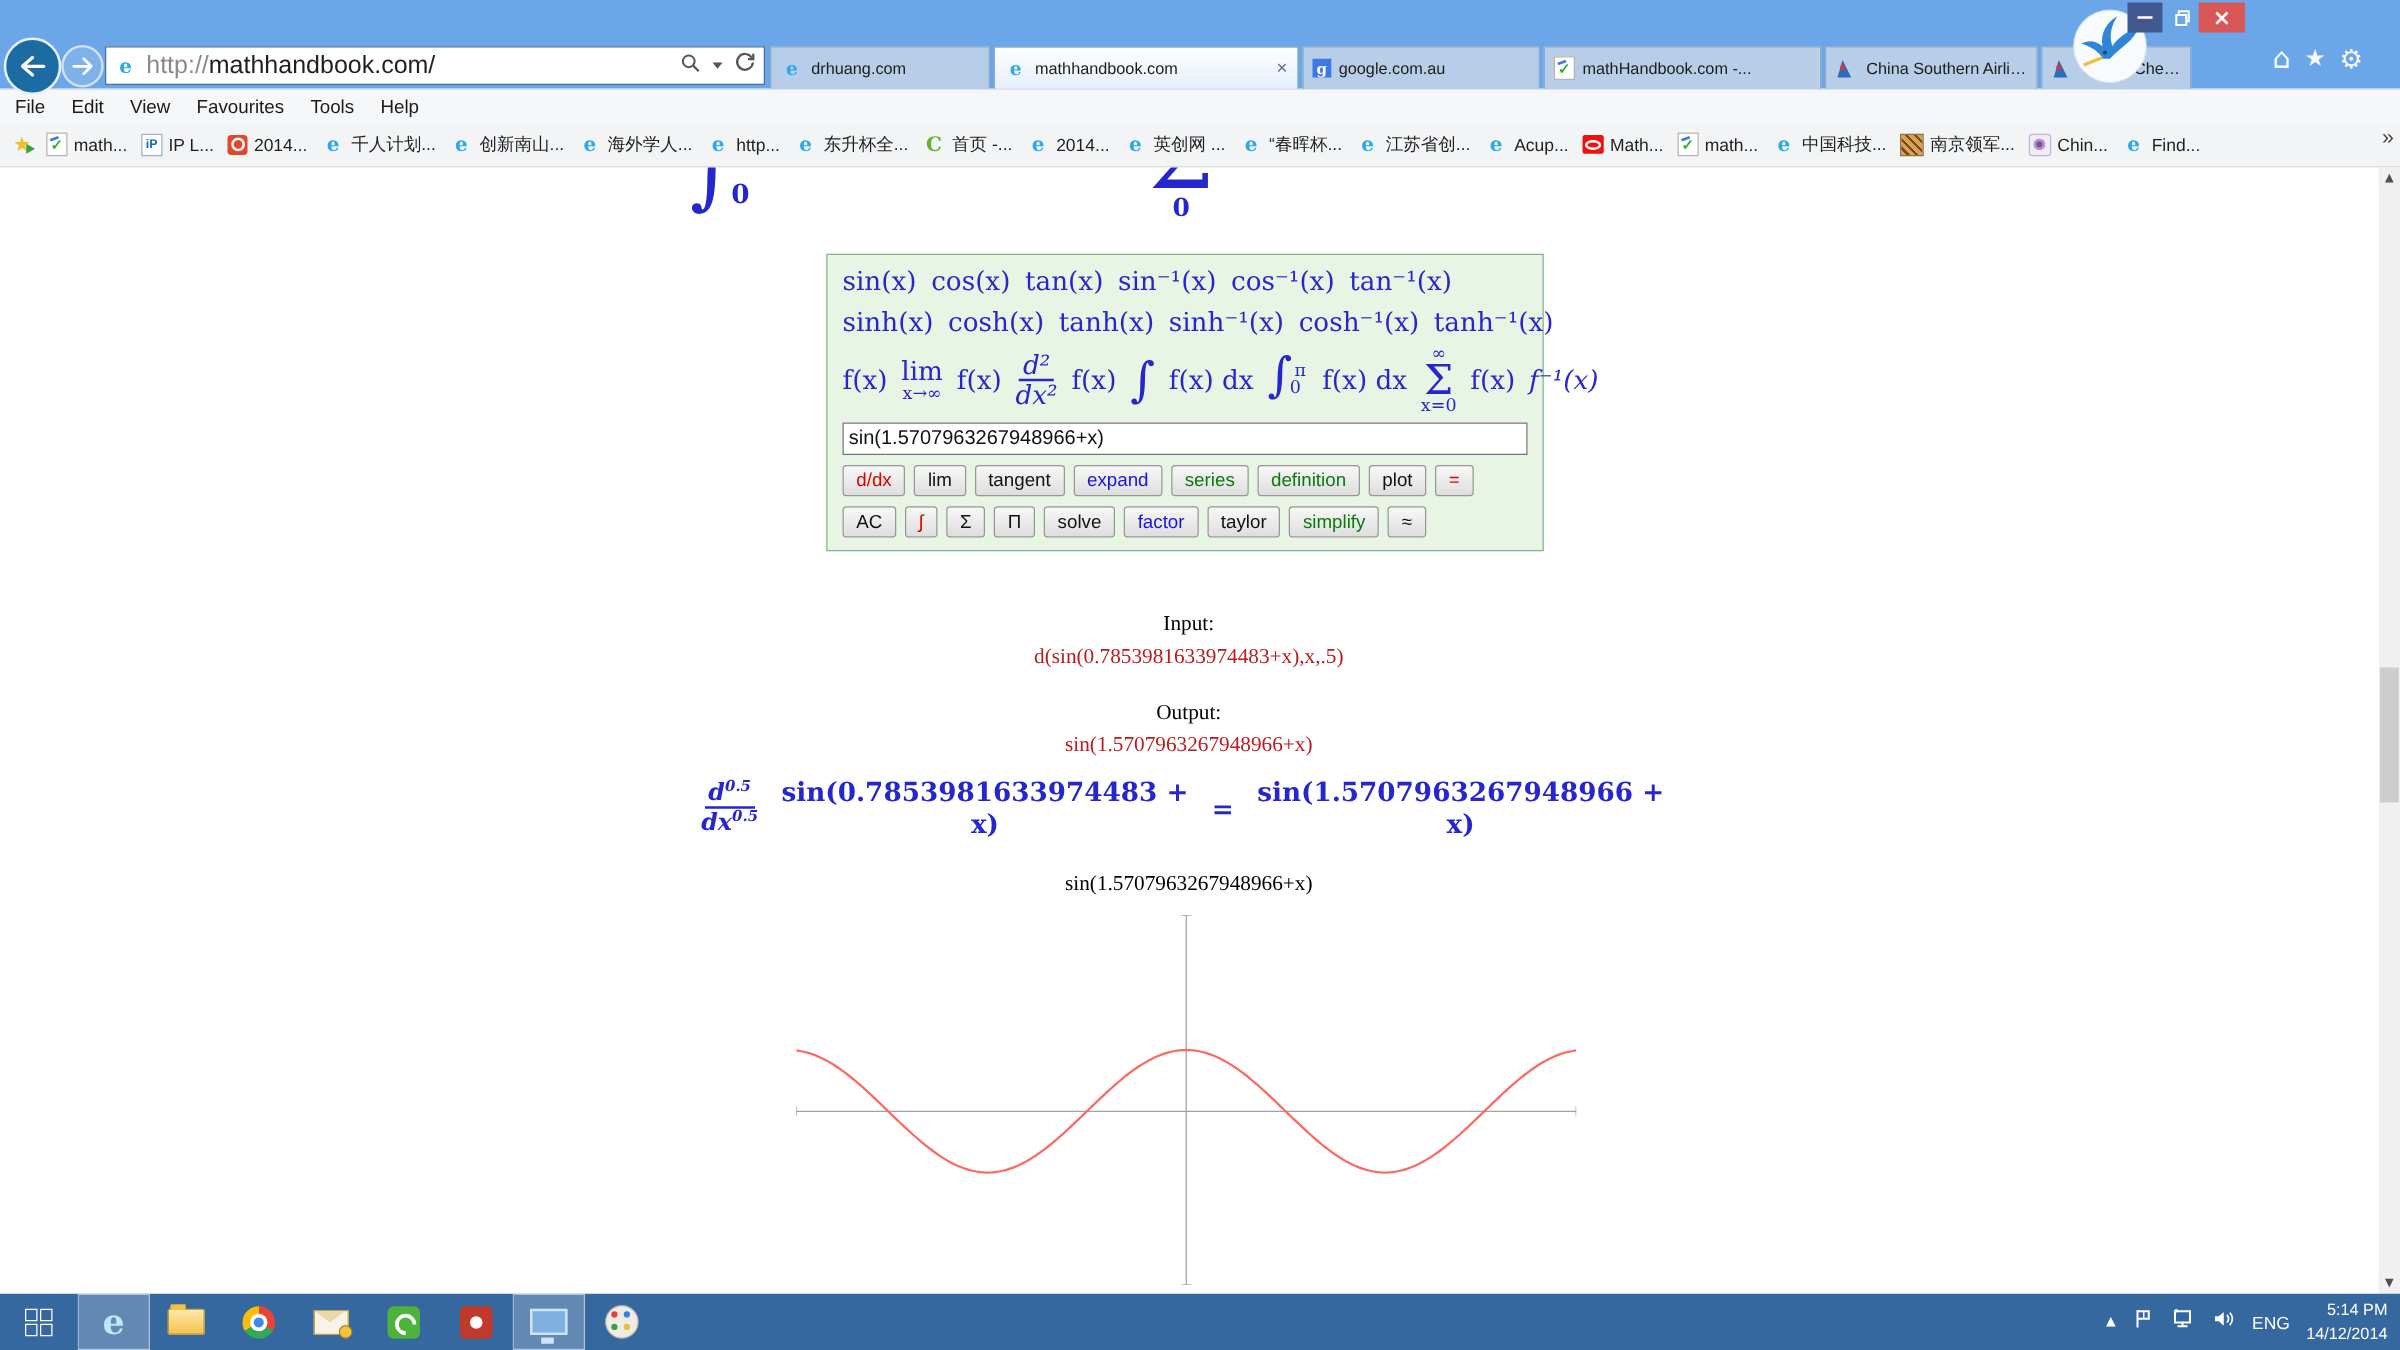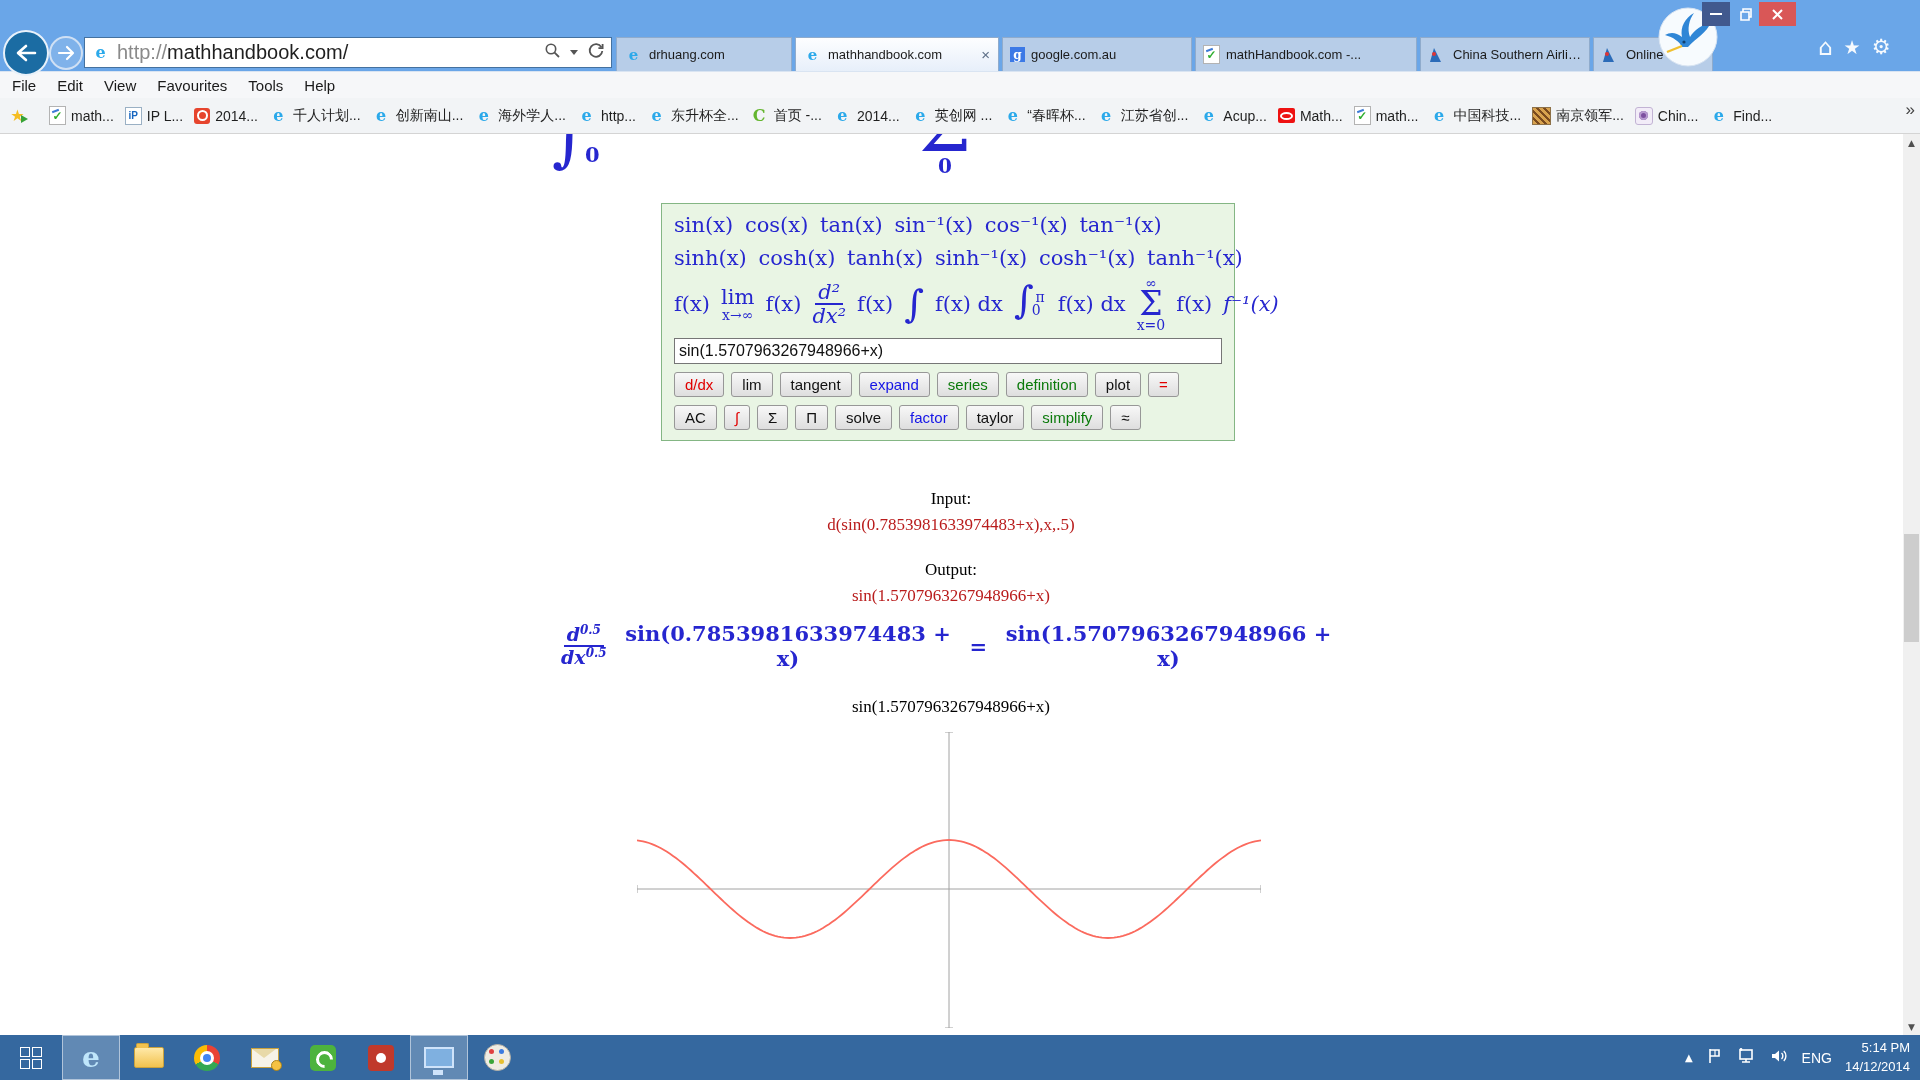--- a/index.html
+++ b/index.html
@@ -16,39 +16,39 @@
   .addr .host{color:#1f1f1f;}
   .addr-icons{display:flex;align-items:center;gap:9px;margin-left:auto;}
   .caret{width:0;height:0;border-left:4px solid transparent;border-right:4px solid transparent;border-top:5px solid #555;}
   
   .tabs{position:absolute;left:616px;top:37px;height:34px;display:flex;gap:3px;z-index:3;}
   .tab{box-sizing:border-box;height:34px;background:#b7cde8;border:1px solid #8fabcc;border-bottom:none;
     display:flex;align-items:center;gap:6px;padding:0 7px;font-size:13px;color:#1b1b1b;overflow:hidden;}
   .tab.active{background:linear-gradient(#fdfeff,#e7effa);}
   .tab-label{white-space:nowrap;overflow:hidden;text-overflow:ellipsis;text-align:center;}
   .tab-close{margin-left:auto;color:#5d6f87;font-size:15px;line-height:1;padding:0 1px;}
-  .tabs .tab:nth-of-type(1){width:176px}.tabs .tab:nth-of-type(2){width:204px}
+  .tabs .tab:nth-of-type(1){width:176px}.tabs .tab:nth-of-type(2){width:244px}
   .tabs .tab:nth-of-type(3){width:190px}.tabs .tab:nth-of-type(4){width:222px}
   .tabs .tab:nth-of-type(5){width:170px}.tabs .tab:nth-of-type(6){width:120px}
   
   .winbtn{position:absolute;top:2px;height:24px;display:flex;align-items:center;justify-content:center;z-index:6;}
   .minimize{left:1702px;width:28px;background:#41598e;}
   .minimize i{display:block;width:12px;height:2px;background:#fff;}
   .restore{left:1732px;width:25px;}
   .closebtn{left:1759px;width:37px;background:#d95757;}
   .bird{position:absolute;left:1658px;top:5px;z-index:5;}
   .tr-icons{position:absolute;top:36px;left:1818px;display:flex;align-items:center;gap:11px;z-index:4;
     color:#f6fafe;}
   .tr-icons .g{font-family:"DejaVu Sans",sans-serif;}
   
   .menubar{position:absolute;left:0;top:71px;width:1920px;height:27px;background:#f6f7f9;
     display:flex;align-items:center;gap:21px;padding-left:12px;box-sizing:border-box;
     font-size:15px;color:#1a1a1a;border-top:1px solid #d9e4f2;}
   .favbar{position:absolute;left:0;top:98px;width:1920px;height:36px;background:#f2f4f6;
-    border-bottom:1px solid #d4d4d4;display:flex;align-items:center;gap:22px;
+    border-bottom:1px solid #d4d4d4;display:flex;align-items:center;gap:10px;
     padding-left:8px;box-sizing:border-box;font-size:14px;color:#1f1f1f;}
   .fav{display:flex;align-items:center;gap:5px;white-space:nowrap;}
   .fav-overflow{position:absolute;right:5px;top:2px;color:#444;font-size:17px;}
   
   .i{width:19px;height:19px;flex:none;display:inline-flex;align-items:center;justify-content:center;position:relative;}
   .ie-icon::before{content:"e";font:bold 16px "DejaVu Serif",serif;color:#2ba9ea;}
   .tab .ie-icon::before{font-size:15px;}
   .google-icon{background:#3c79e6;width:15px;height:15px;}
   .google-icon::before{content:"g";color:#fff;font:bold 12px "DejaVu Serif",serif;}
   .doc-check-icon{background:#fff;border:1px solid #b3b3b3;width:15px;height:17px;}

